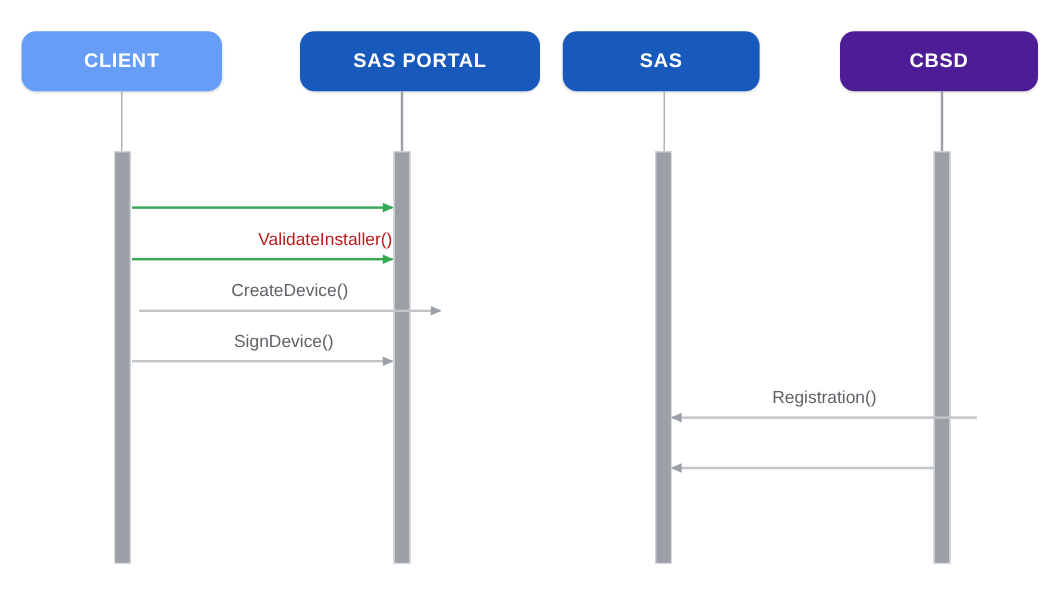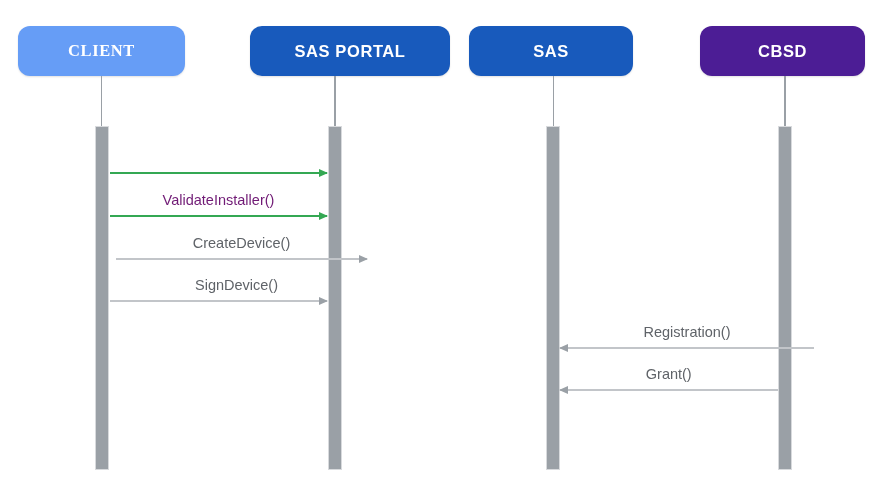--- a/index.html
+++ b/index.html
@@ -78,42 +78,42 @@
     border-top: 4.5px solid transparent;
     border-bottom: 4.5px solid transparent;
     border-right: 9px solid #000;
   }
 </style>
 </head>
 <body>
 
 <div class="canvas">
 
-  <div class="actor-box" style="left: 18px; width: 167px; background-color: rgb(102, 157, 246); font-family: Liberation Serif, serif;">CLIENT</div>
+  <div class="actor-box" style="left: 18px; width: 167px; background-color: rgb(102, 157, 246);">CLIENT</div>
   <div class="actor-box" style="left: 250px; width: 200px; background-color: rgb(24, 90, 188);">SAS PORTAL</div>
   <div class="actor-box" style="left: 469px; width: 164px; background-color: rgb(24, 90, 188);">SAS</div>
   <div class="actor-box" style="left: 700px; width: 165px; background-color: #4c1d95;">CBSD</div>
 
   <div class="lifeline" style="left:100.8px;"></div>
   <div class="lifeline" style="left:334.3px;"></div>
   <div class="lifeline" style="left:552.8px;"></div>
   <div class="lifeline" style="left:784.3px;"></div>
 
   <div class="activation" style="left:95px;"></div>
   <div class="activation" style="left:328px;"></div>
   <div class="activation" style="left:546px;"></div>
   <div class="activation" style="left:777.5px;"></div>
 
   <div class="msg" style="left:110px;width:217px;top:148px;">
     <div class="msg-line" style="background-color: rgb(52, 168, 83);"></div>
     <div class="msg-head point-right" style="border-left-color: rgb(52, 168, 83);"></div>
   </div>
 
   <div class="msg" style="left:110px;width:217px;top:191px;">
-    <div class="msg-label" style="color: #701a75;">ValidateInstaller()</div>
+    <div class="msg-label" style="color: #b91c1c; text-align: right;">ValidateInstaller()</div>
     <div class="msg-line" style="background-color: rgb(52, 168, 83);"></div>
     <div class="msg-head point-right" style="border-left-color: rgb(52, 168, 83);"></div>
   </div>
 
   <div class="msg" style="left:116px;width:251px;top:234px;">
     <div class="msg-label" style="color: rgb(95, 99, 104);">CreateDevice()</div>
     <div class="msg-line" style="height: 1.5px; background-color: rgb(194, 197, 201);"></div>
     <div class="msg-head point-right" style="border-left-color: rgb(154, 160, 166);"></div>
   </div>
 
@@ -123,18 +123,17 @@
     <div class="msg-head point-right" style="border-left-color: rgb(154, 160, 166);"></div>
   </div>
 
   <div class="msg" style="left:560px;width:254px;top:323px;">
     <div class="msg-label" style="color: rgb(95, 99, 104);">Registration()</div>
     <div class="msg-line" style="height: 1.5px; background-color: rgb(194, 197, 201);"></div>
     <div class="msg-head point-left" style="border-right-color: rgb(154, 160, 166);"></div>
   </div>
 
   <div class="msg" style="left:560px;width:217.5px;top:365px;">
-    <div class="msg-label" style="color: rgb(95, 99, 104);">Grant()</div>
     <div class="msg-line" style="height: 1.5px; background-color: rgb(194, 197, 201);"></div>
     <div class="msg-head point-left" style="border-right-color: rgb(154, 160, 166);"></div>
   </div>
 
 </div>
 
 </body></html>

